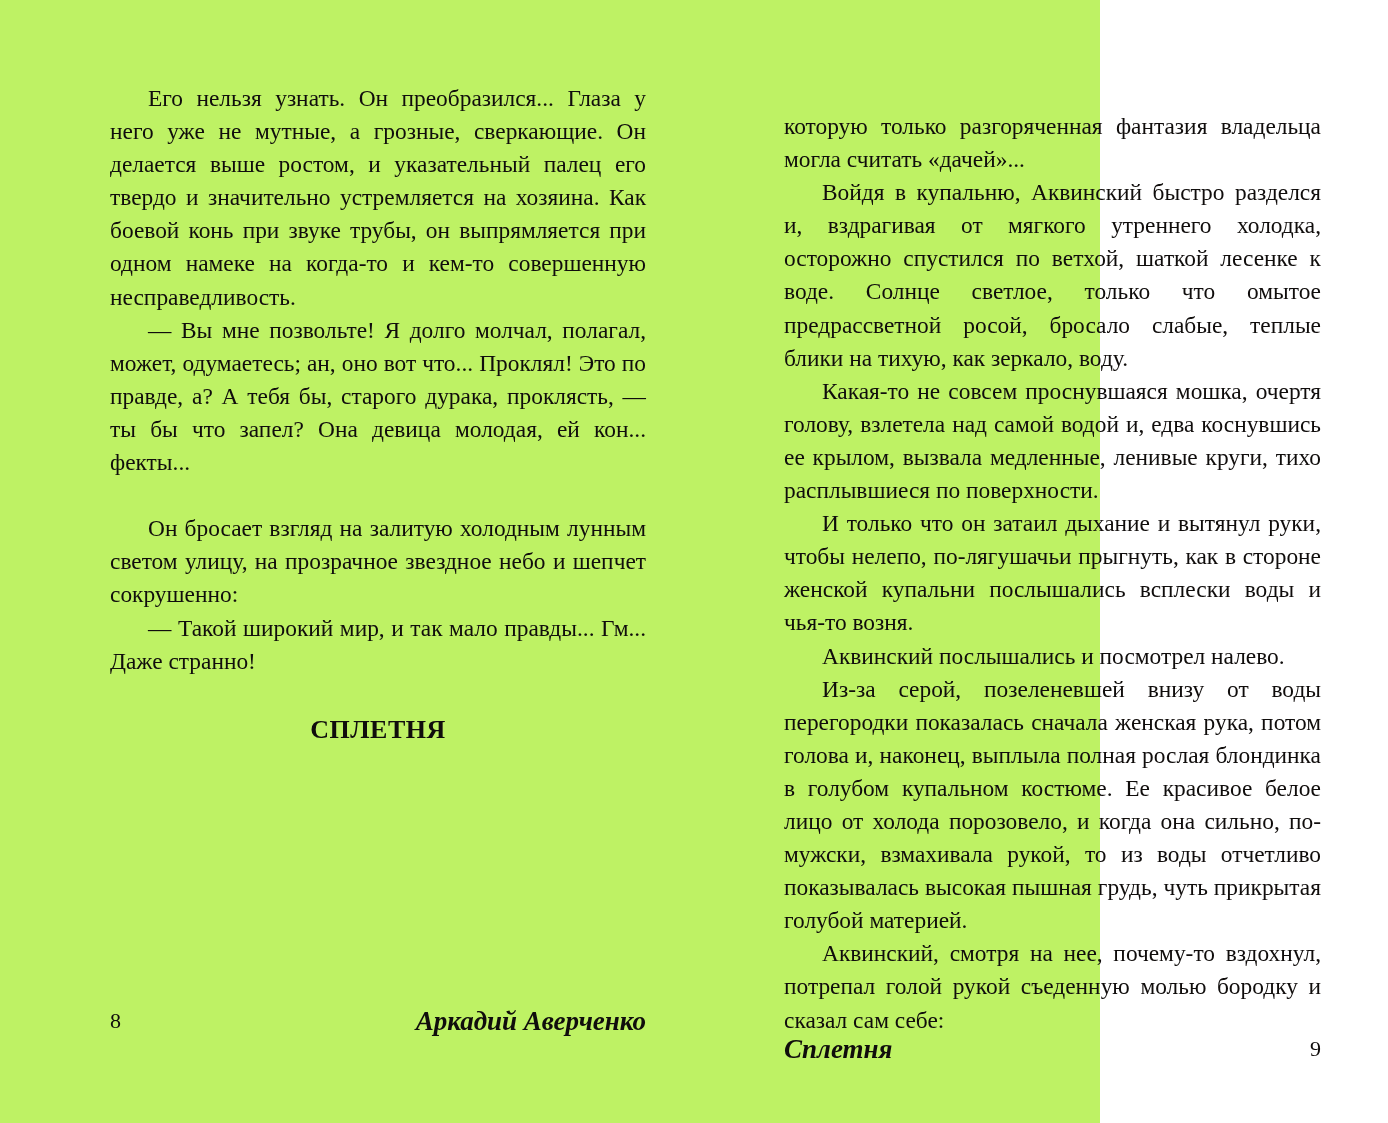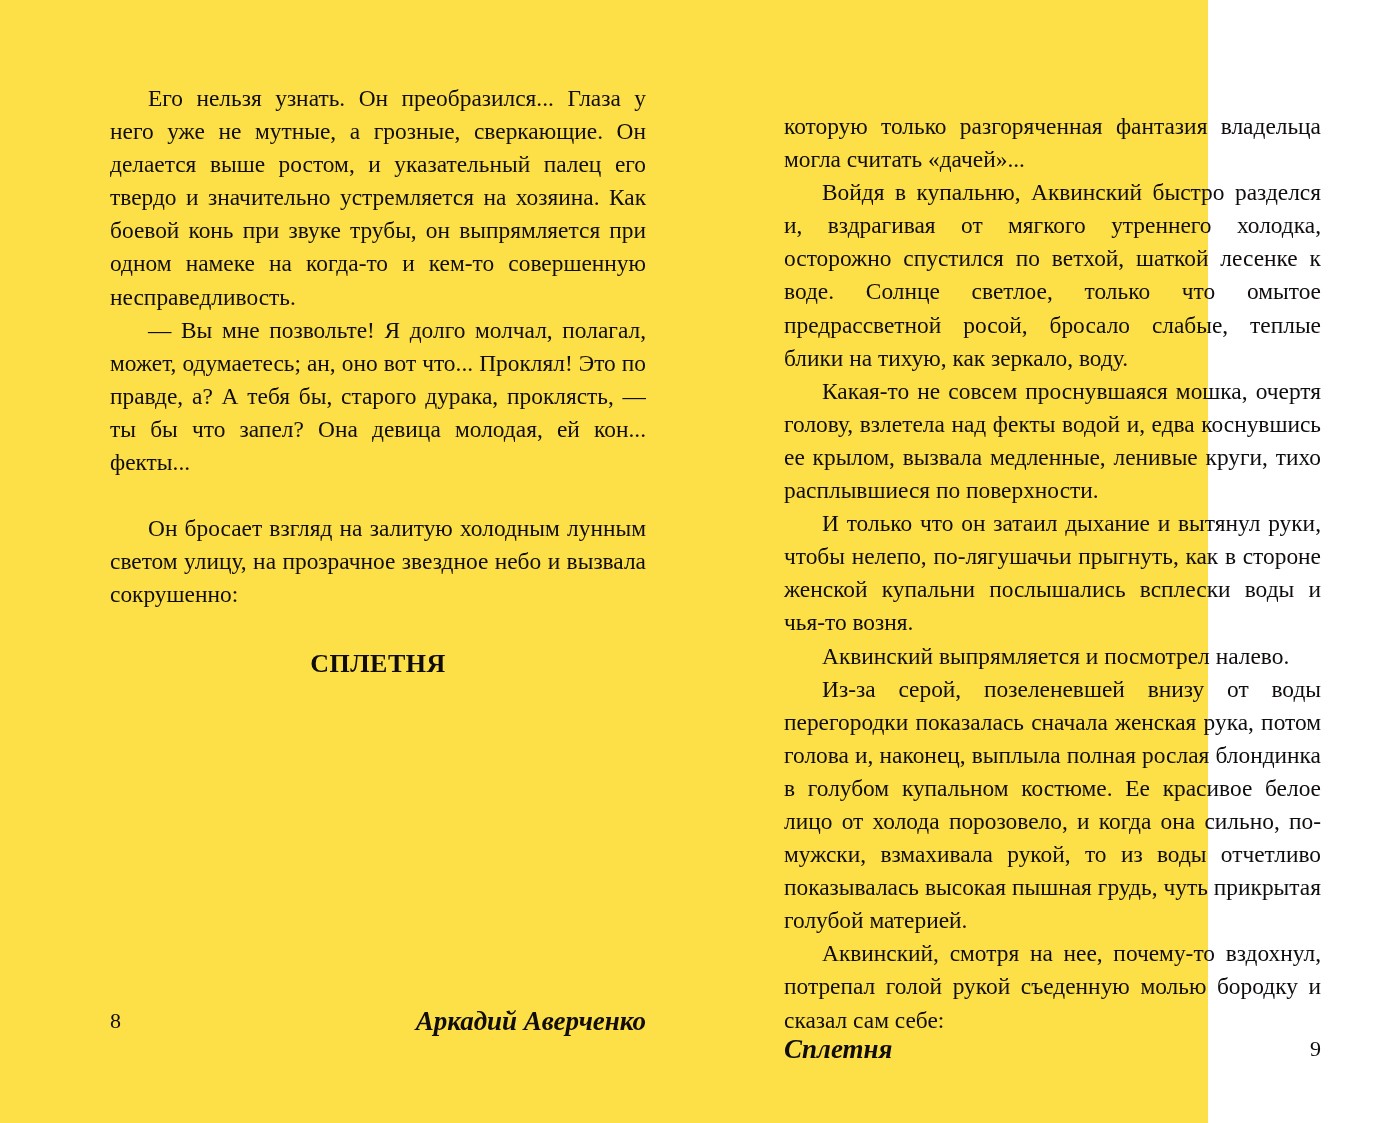--- a/index.html
+++ b/index.html
@@ -10,23 +10,23 @@
   body {
     width: 1388px;
     height: 1123px;
     font-family: "Liberation Serif", "DejaVu Serif", serif;
     color: #100d0c;
     overflow: hidden;
   }
 
   .spread {
     position: relative;
-    width: 1208px;
+    width: 1100px;
     height: 1123px;
-    background: #fde047;
+    background: #bef264;
   }
 
   .page {
     position: absolute;
     top: 0;
     height: 1123px;
   }
   .page-left  { left: 0;   width: 694px; }
   .page-right { left: 694px; width: 694px; margin-top: 28px; }
 
@@ -95,40 +95,41 @@
 <div class="spread">
 
   <div class="page page-left">
     <div class="textblock">
 
       <p class="para">Его нельзя узнать. Он преобразился... Глаза у него уже не мутные, а грозные, сверкающие. Он делается выше ростом, и указательный палец его твердо и значительно устремляется на хозяина. Как боевой конь при звуке трубы, он выпрямляется при одном намеке на когда-то и кем-то совершенную несправедливость.</p>
       <p class="para">— Вы мне позвольте! Я долго молчал, полагал, может, одумаетесь; ан, оно вот что... Проклял! Это по правде, а? А тебя бы, старого дурака, проклясть, — ты бы что запел? Она девица молодая, ей кон... фекты...</p>
 
       <div class="scene-break"></div>
 
-      <p class="para">Он бросает взгляд на залитую холодным лунным светом улицу, на прозрачное звездное небо и вызвала сокрушенно:</p>
+      <p class="para">Он бросает взгляд на залитую холодным лунным светом улицу, на прозрачное звездное небо и шепчет сокрушенно:</p>
+      <p class="para">— Такой широкий мир, и так мало правды... Гм... Даже странно!</p>
 
       <h2 class="chapter-title">СПЛЕТНЯ</h2>
 
     </div>
 
     <div class="footer footer-left-layout">
       <span class="footer-folio">8</span>
       <span class="footer-running">Аркадий Аверченко</span>
     </div>
   </div>
 
   <div class="page page-right">
     <div class="textblock">
 
       <p class="para noindent">которую только разгоряченная фантазия владельца могла считать «дачей»...</p>
       <p class="para">Войдя в купальню, Аквинский быстро разделся и, вздрагивая от мягкого утреннего холодка, осторожно спустился по ветхой, шаткой лесенке к воде. Солнце светлое, только что омытое предрассветной росой, бросало слабые, теплые блики на тихую, как зеркало, воду.</p>
-      <p class="para">Какая-то не совсем проснувшаяся мошка, очертя голову, взлетела над фекты водой и, едва коснувшись ее крылом, вызвала медленные, ленивые круги, тихо расплывшиеся по поверхности.</p>
+      <p class="para">Какая-то не совсем проснувшаяся мошка, очертя голову, взлетела над самой водой и, едва коснувшись ее крылом, вызвала медленные, ленивые круги, тихо расплывшиеся по поверхности.</p>
       <p class="para">И только что он затаил дыхание и вытянул руки, чтобы нелепо, по-лягушачьи прыгнуть, как в стороне женской купальни послышались всплески воды и чья-то возня.</p>
-      <p class="para">Аквинский выпрямляется и посмотрел налево.</p>
+      <p class="para">Аквинский послышались и посмотрел налево.</p>
       <p class="para">Из-за серой, позеленевшей внизу от воды перегородки показалась сначала женская рука, потом голова и, наконец, выплыла полная рослая блондинка в голубом купальном костюме. Ее красивое белое лицо от холода порозовело, и когда она сильно, по-мужски, взмахивала рукой, то из воды отчетливо показывалась высокая пышная грудь, чуть прикрытая голубой материей.</p>
       <p class="para">Аквинский, смотря на нее, почему-то вздохнул, потрепал голой рукой съеденную молью бородку и сказал сам себе:</p>
 
     </div>
 
     <div class="footer footer-right-layout">
       <span class="footer-running">Сплетня</span>
       <span class="footer-folio">9</span>
     </div>
   </div>

